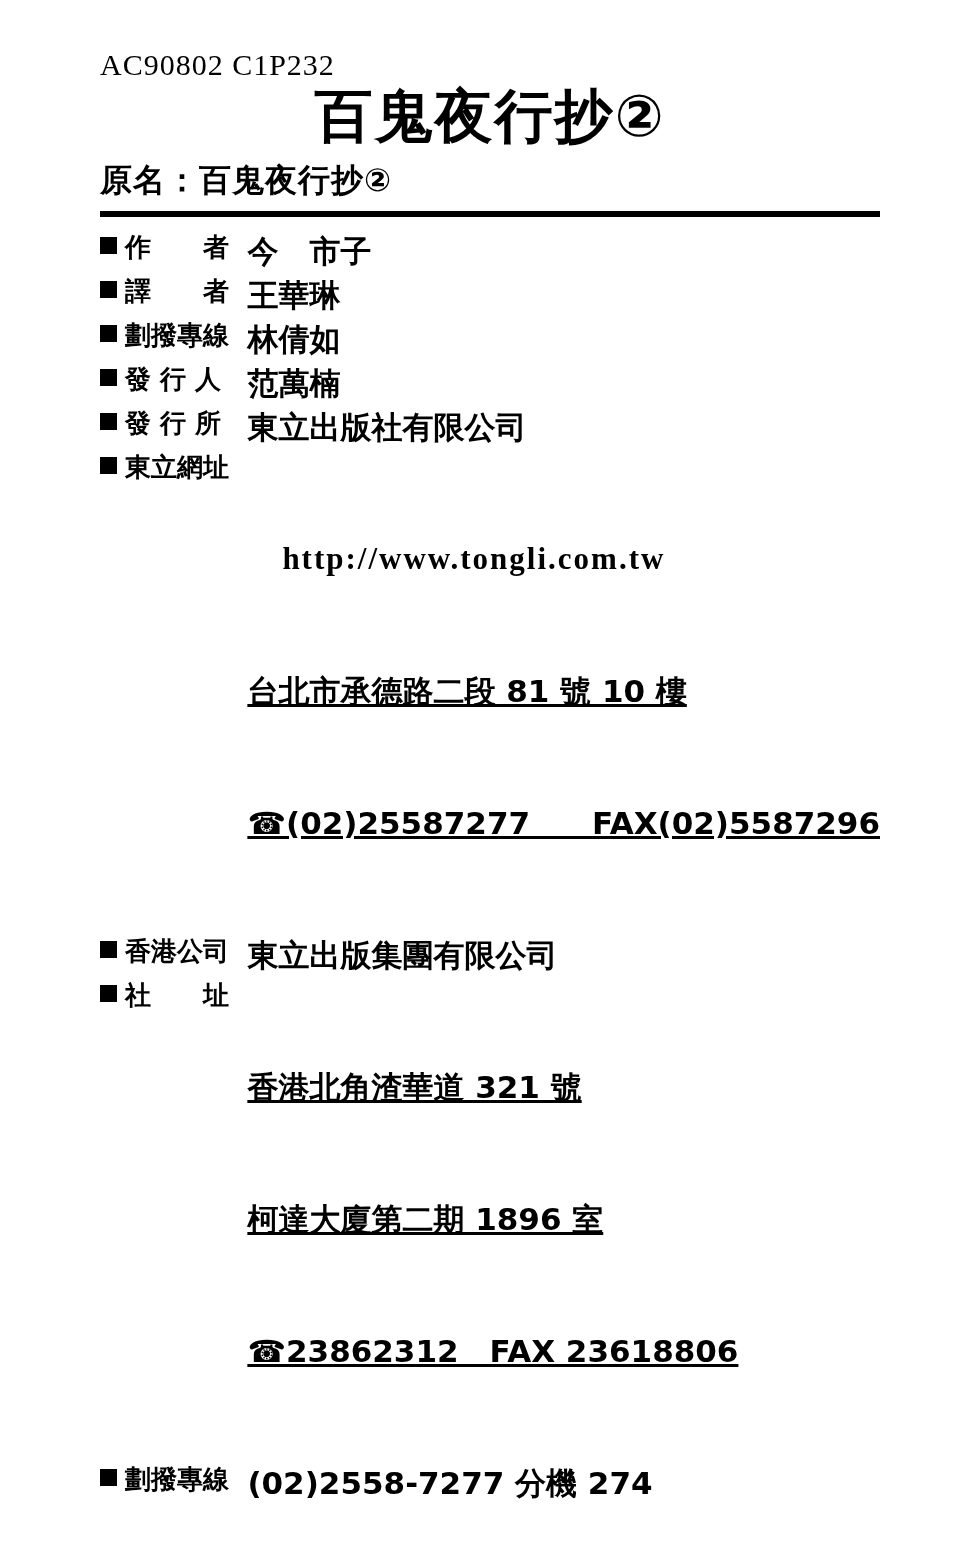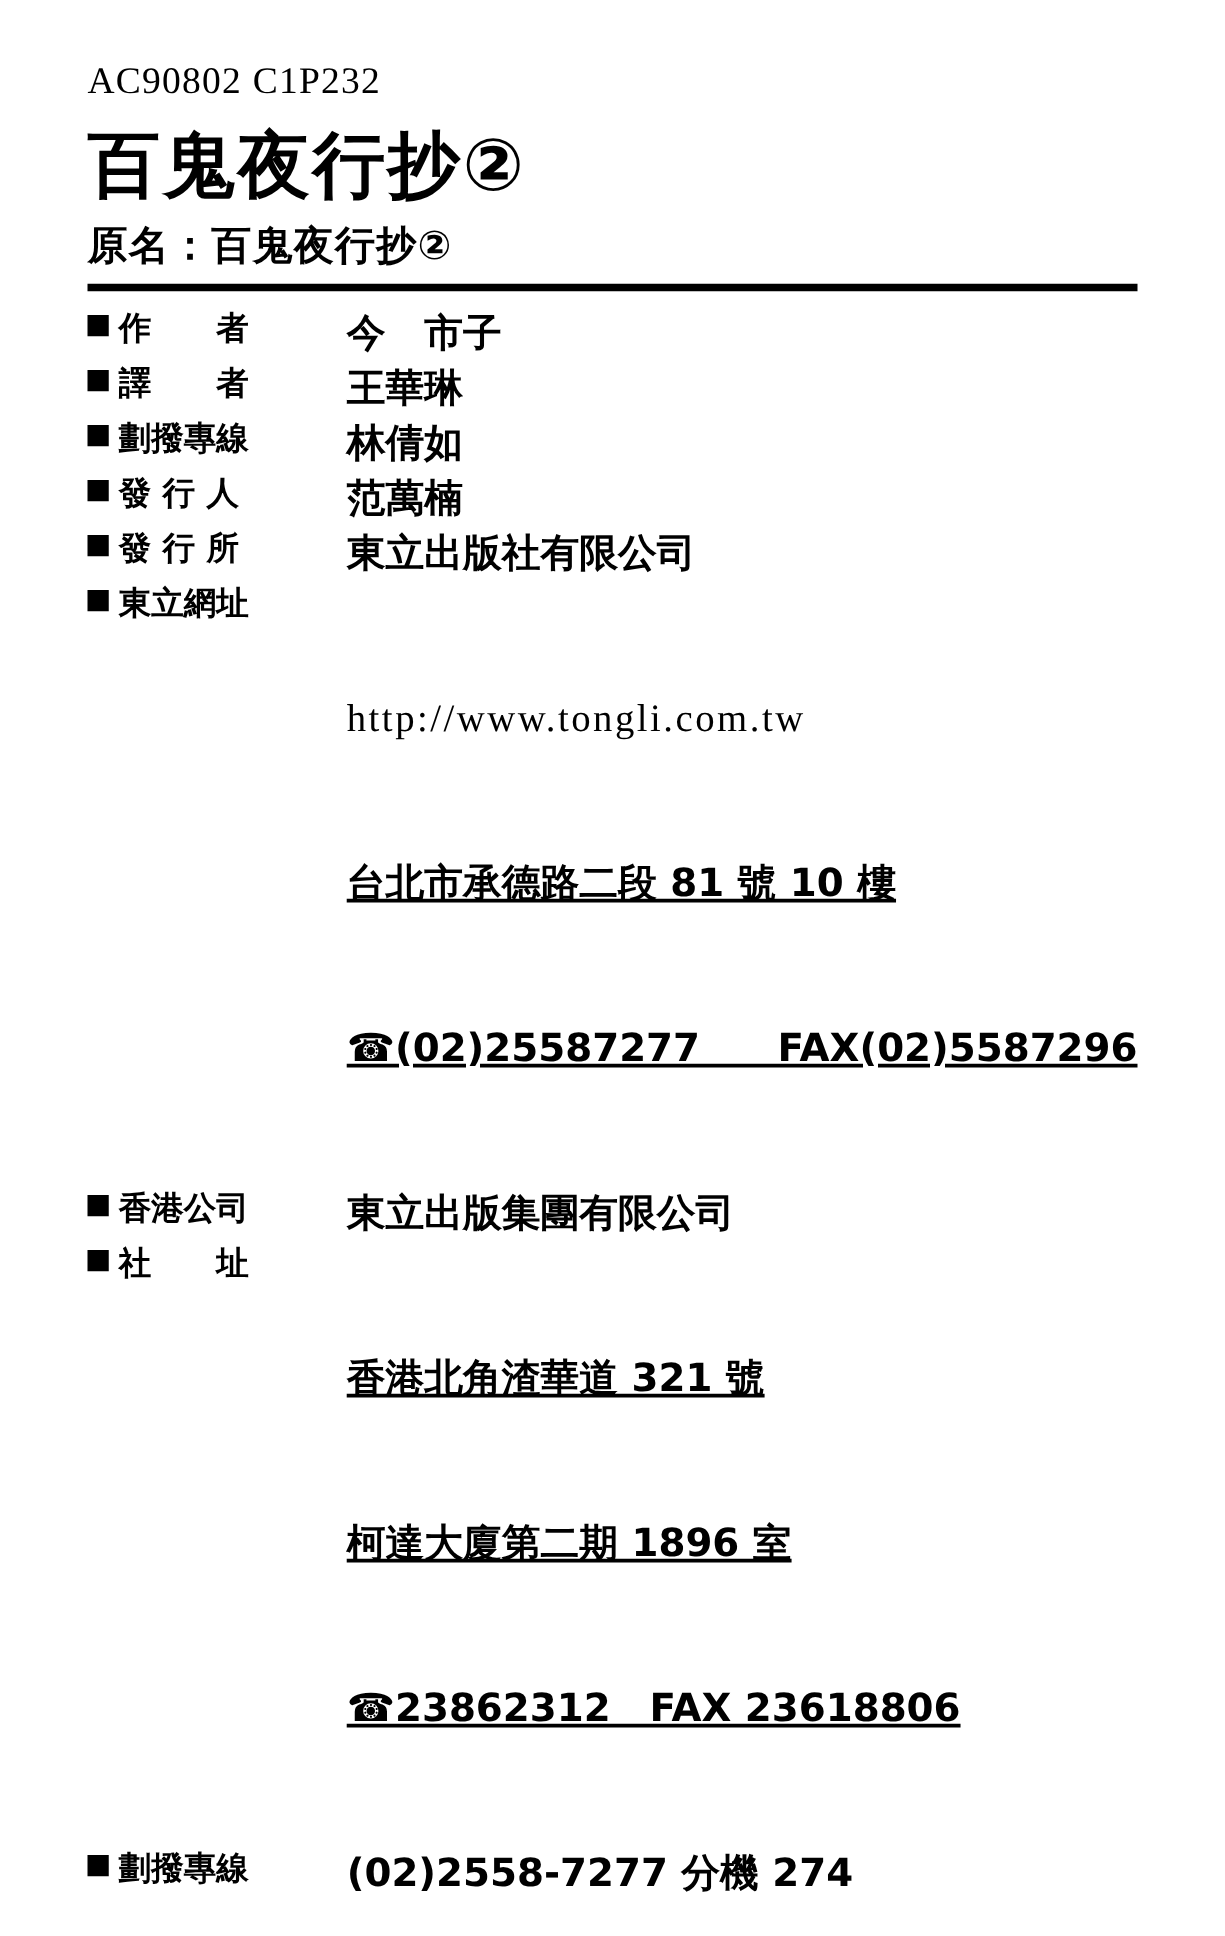--- a/index.html
+++ b/index.html
@@ -13,39 +13,40 @@
     font-family: "Liberation Serif", "DejaVu Serif", serif;
     color: #000000;
     position: relative;
     overflow: hidden;
   }
   .page {
     position: relative;
     width: 980px;
     height: 1280px;
     box-sizing: border-box;
-    padding: 0 70px;
+    padding: 0 100px;
   }
 
   .catalog-code {
     font-family: "Liberation Serif", serif;
     font-size: 30px;
     letter-spacing: 1px;
     padding-top: 48px;
     white-space: pre;
   }
 
   .book-title {
     font-family: "DejaVu Sans", sans-serif;
     font-weight: bold;
     font-size: 58px;
     letter-spacing: 2px;
-    margin-top: 18px;
+    margin-top: 2px;
     line-height: 1.12;
     white-space: pre;
+    text-align: center;
   }
 
   .orig-title {
     font-family: "DejaVu Sans", sans-serif;
     font-weight: bold;
     font-size: 32px;
     letter-spacing: 1px;
     margin-top: 10px;
     white-space: pre;
   }
@@ -85,22 +86,23 @@
     background: #000;
     margin-right: 8px;
     vertical-align: 2px;
   }
   .label-text {
     display: inline-block;
   }
 
   .mono-line {
     font-family: "Liberation Serif", serif;
-    font-weight: normal;
+    font-weight: bold;
     letter-spacing: 2px;
+    margin-left: 35px;
   }
   .addr-line {
     font-family: "DejaVu Sans", sans-serif;
     font-weight: bold;
   }
   .sub-line {
     font-size: 31px;
     line-height: 1.42;
     font-weight: bold;
     white-space: pre;

